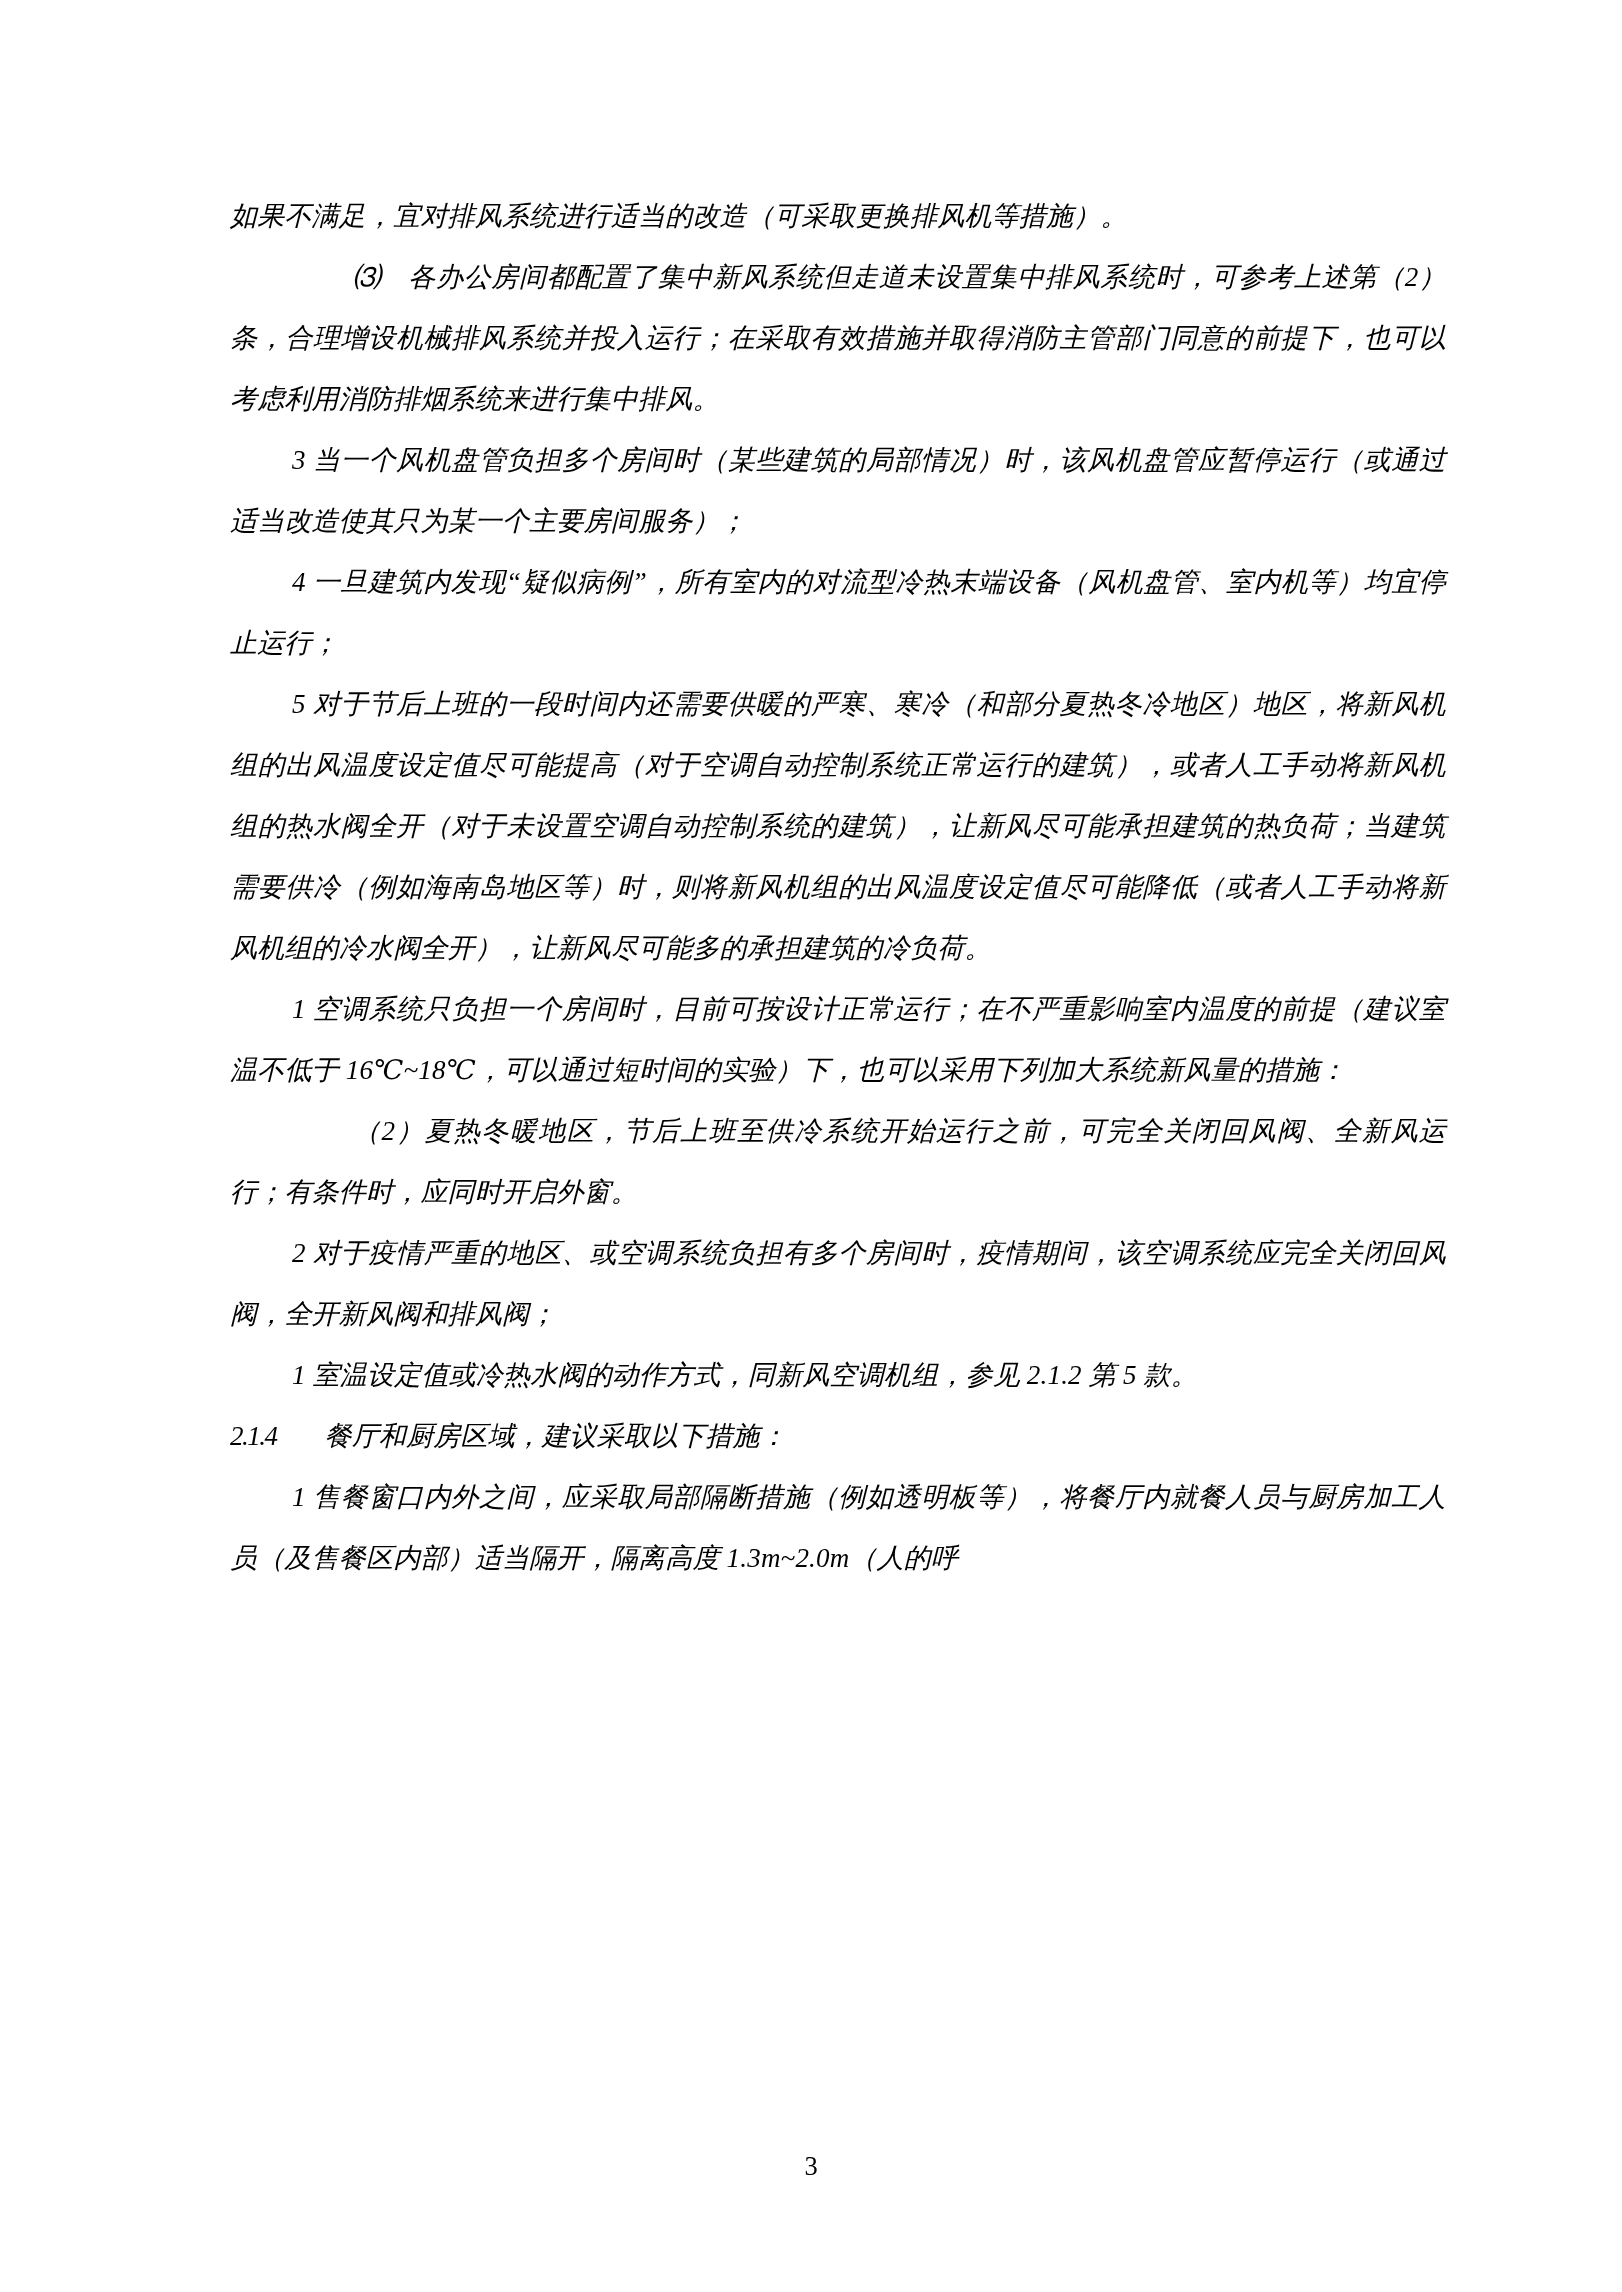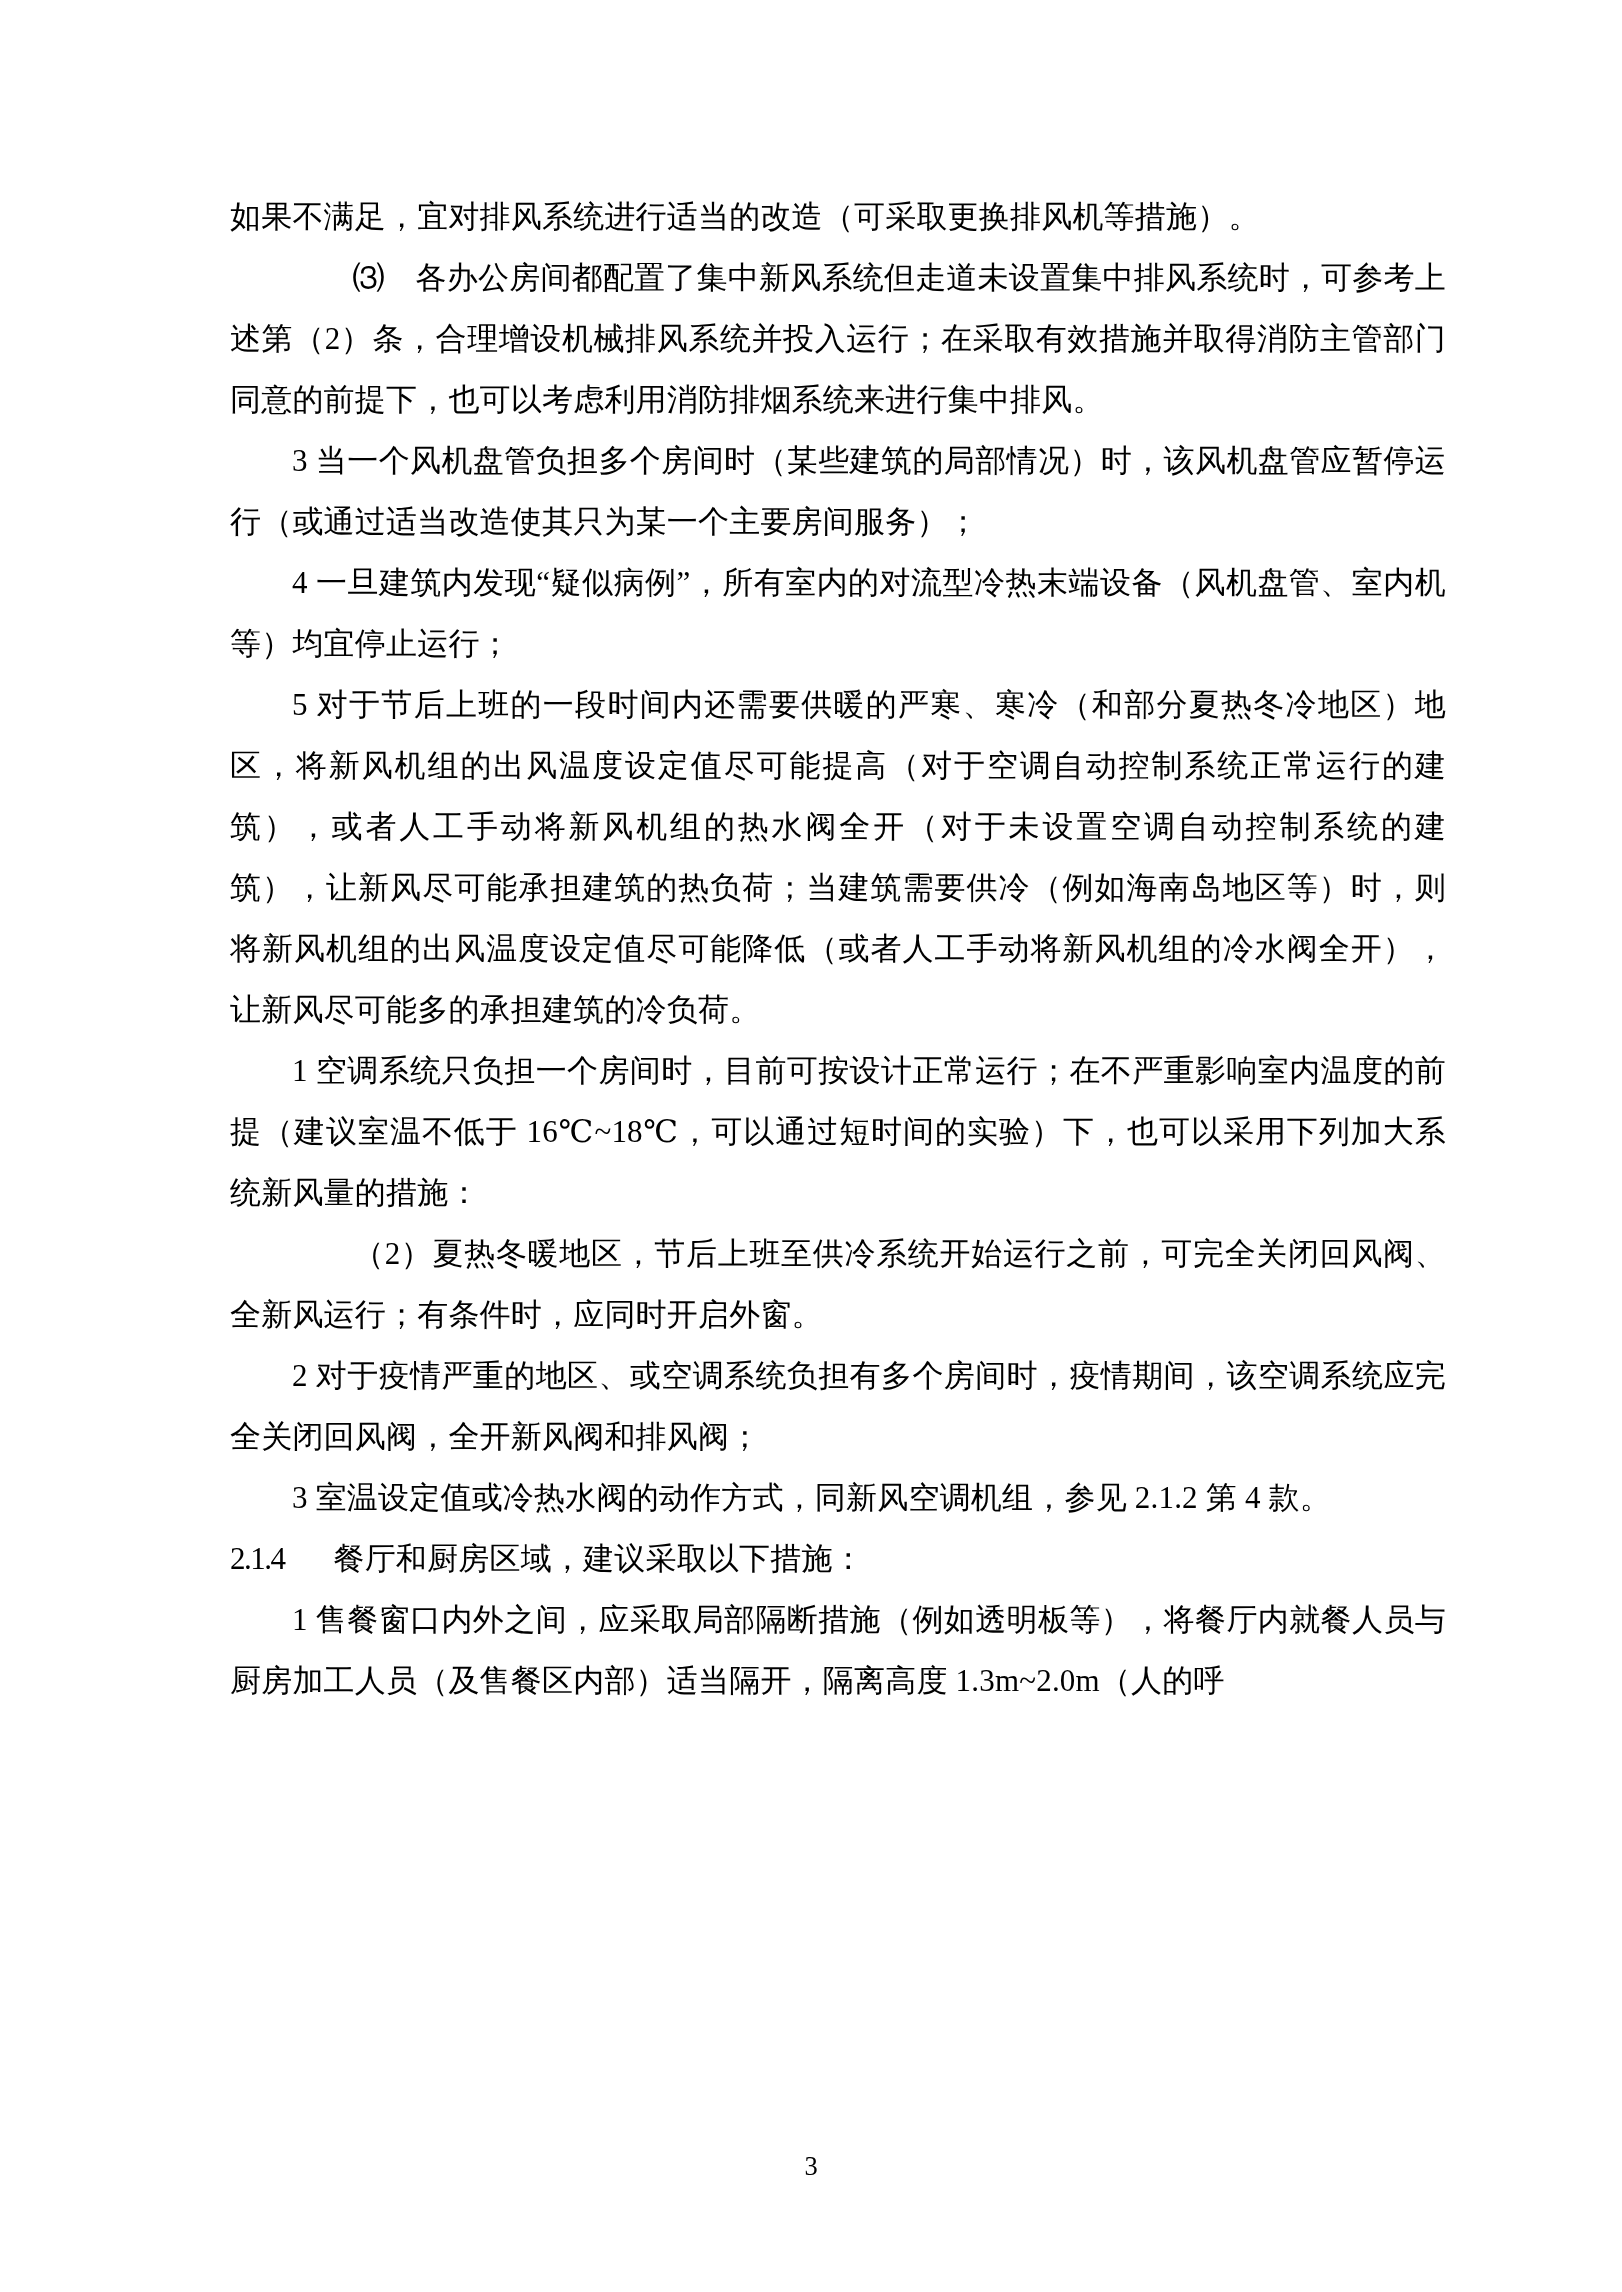--- a/index.html
+++ b/index.html
@@ -16,26 +16,27 @@
     overflow: hidden;
   }
   .page {
     position: relative;
     width: 1622px;
     height: 2293px;
     box-sizing: border-box;
     padding: 186px 176px 0 230px;
   }
   .para {
-    font-size: 31px;
+    font-size: 27px;
     line-height: 61px;
     text-align: justify;
     text-justify: inter-ideograph;
     margin: 0 0 0 0;
     letter-spacing: 0.2px;
+    font-style: italic;
   }
   .indent {
     text-indent: 62px;
   }
   .indent-big {
     text-indent: 123px;
   }
   .hang {
     
     text-indent: 0;
@@ -70,21 +71,21 @@
 
 
   <p class="para indent">1 空调系统只负担一个房间时，目前可按设计正常运行；在不严重影响室内温度的前提（建议室温不低于 16℃~18℃，可以通过短时间的实验）下，也可以采用下列加大系统新风量的措施：</p>
 
 
 
   <p class="para indent-big">（2）夏热冬暖地区，节后上班至供冷系统开始运行之前，可完全关闭回风阀、全新风运行；有条件时，应同时开启外窗。</p>
 
   <p class="para indent">2 对于疫情严重的地区、或空调系统负担有多个房间时，疫情期间，该空调系统应完全关闭回风阀，全开新风阀和排风阀；</p>
 
-  <p class="para indent">3 室温设定值或冷热水阀的动作方式，同新风空调机组，参见 2.1.2 第 4 款。</p>
+  <p class="para indent">1 室温设定值或冷热水阀的动作方式，同新风空调机组，参见 2.1.2 第 5 款。</p>
 
   <p class="para hang">
     <span class="sec-num">2.1.4</span>
     <span style="display:inline-block;width:41px"></span><span>餐厅和厨房区域，建议采取以下措施：</span>
   </p>
 
   <p class="para indent">1 售餐窗口内外之间，应采取局部隔断措施（例如透明板等），将餐厅内就餐人员与厨房加工人员（及售餐区内部）适当隔开，隔离高度 1.3m~2.0m（人的呼</p>
 
 </div>
 

